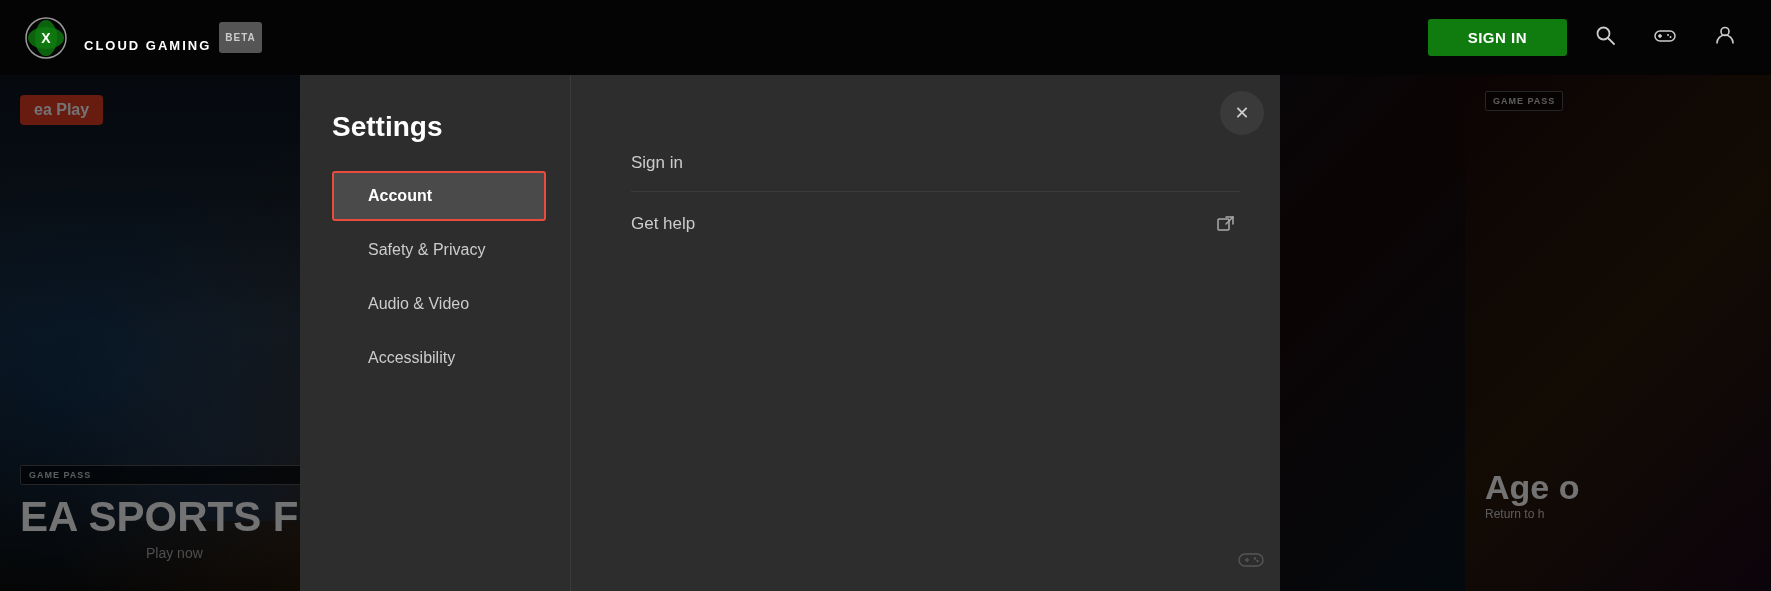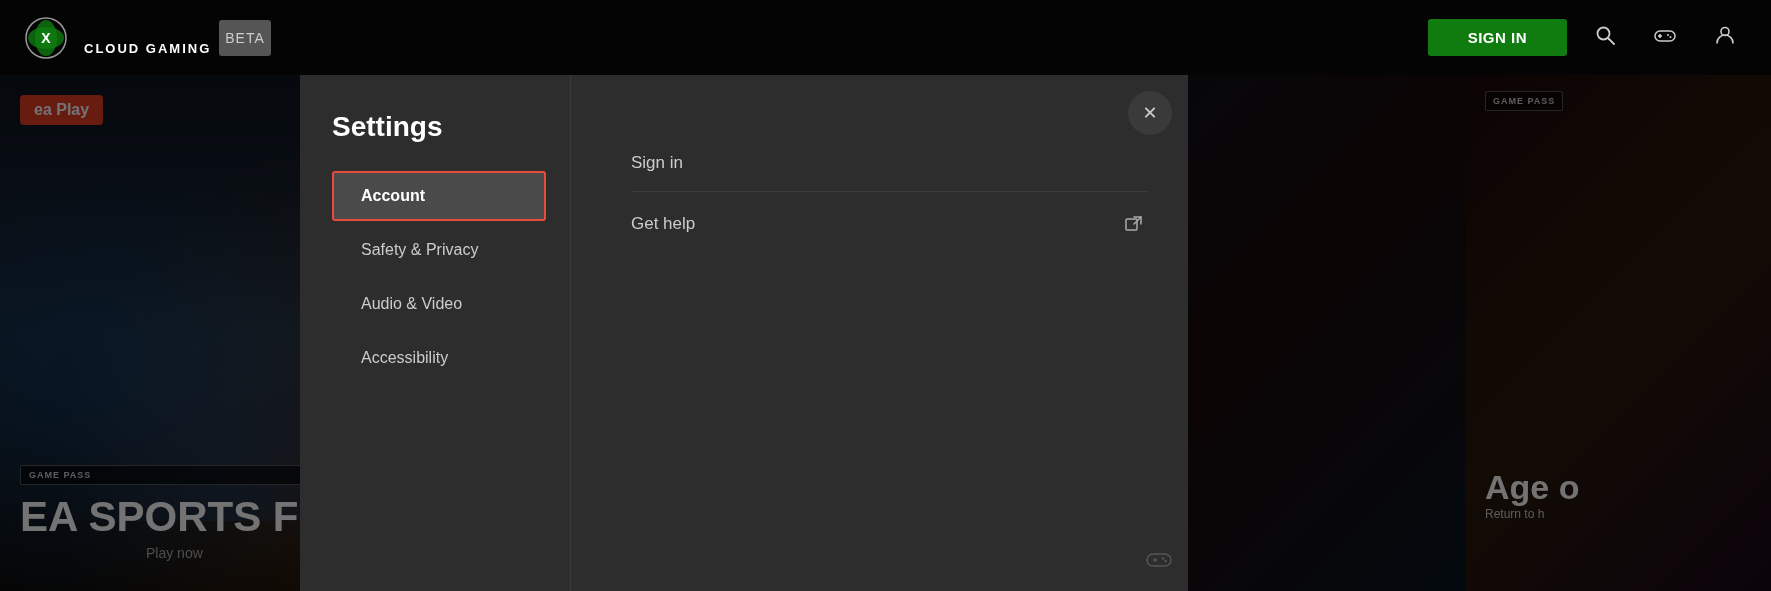--- a/index.html
+++ b/index.html
@@ -49,22 +49,22 @@
       color: #ffffff;
       font-size: 13px;
       font-weight: 600;
       letter-spacing: 2px;
       text-transform: uppercase;
     }
 
     .beta-badge {
       background: #555;
       color: #ccc;
-      font-size: 14px;
-      font-weight: 400;
+      font-size: 10px;
+      font-weight: 700;
       padding: 10px 6px;
       border-radius: 3px;
       letter-spacing: 1px;
     }
 
     .nav-spacer { flex: 1; }
 
     .sign-in-btn {
       background: #107c10;
       color: #ffffff;
@@ -197,21 +197,21 @@
       height: 516px;
       background: rgba(0,0,0,0.55);
       z-index: 2;
     }
 
     
     .settings-panel {
       position: absolute;
       top: 75px;
       left: 300px;
-      width: 888px;
+      width: 980px;
       height: 516px;
       background: #2d2d2d;
       z-index: 20;
       display: flex;
       flex-direction: row;
     }
 
     .settings-sidebar {
       width: 270px;
       padding: 36px 24px 24px 32px;
@@ -219,21 +219,21 @@
     }
 
     .settings-title {
       color: #ffffff;
       font-size: 28px;
       font-weight: 700;
       margin-bottom: 28px;
     }
 
     .settings-menu-item {
-      padding: 14px 27px;
+      padding: 14px 34px;
       color: #cccccc;
       font-size: 16px;
       font-weight: 400;
       cursor: pointer;
       border-radius: 3px;
       margin-bottom: 4px;
       background: transparent;
       border: 2px solid transparent;
     }
 

